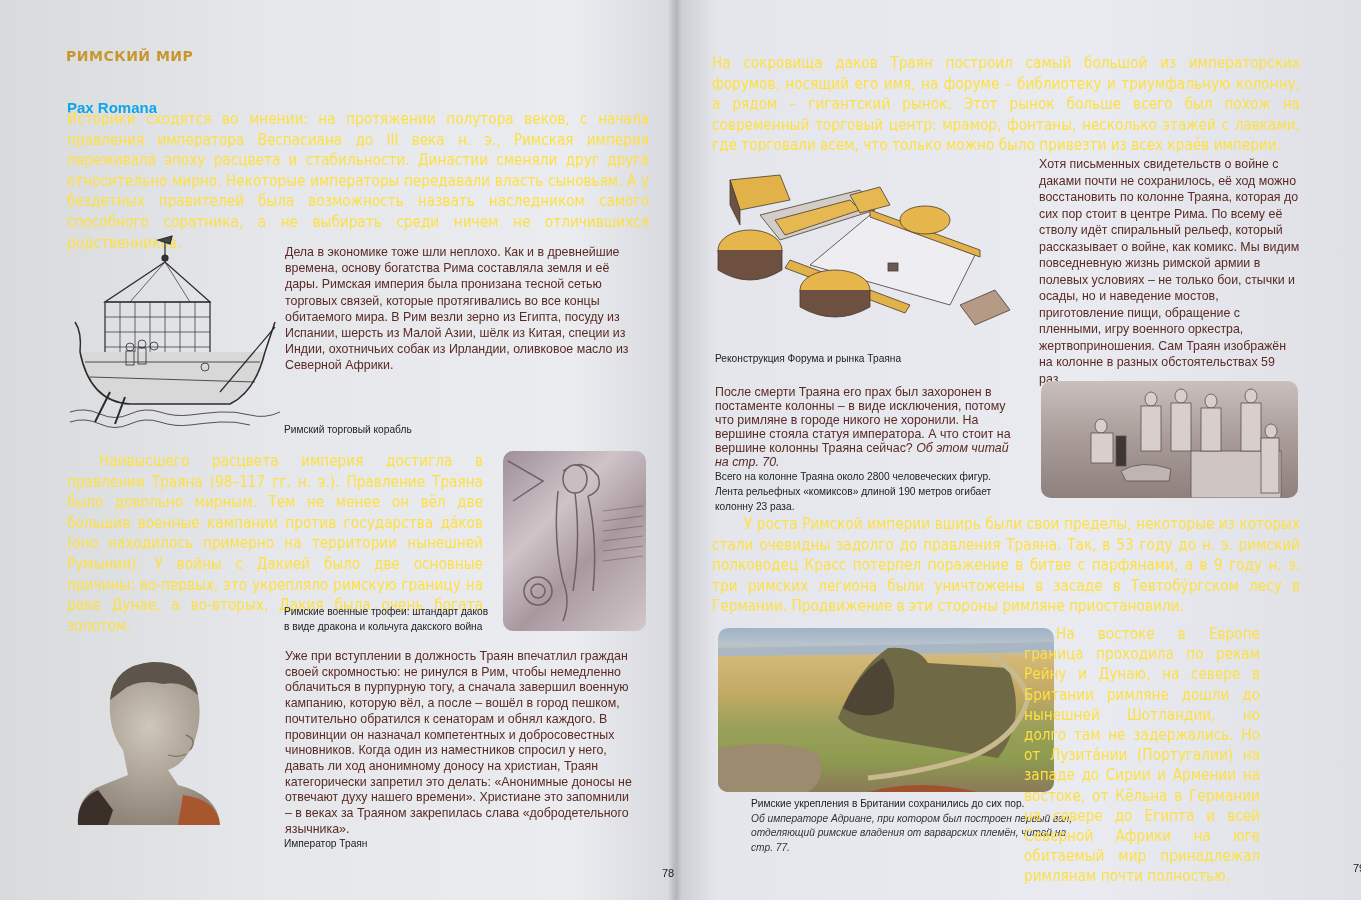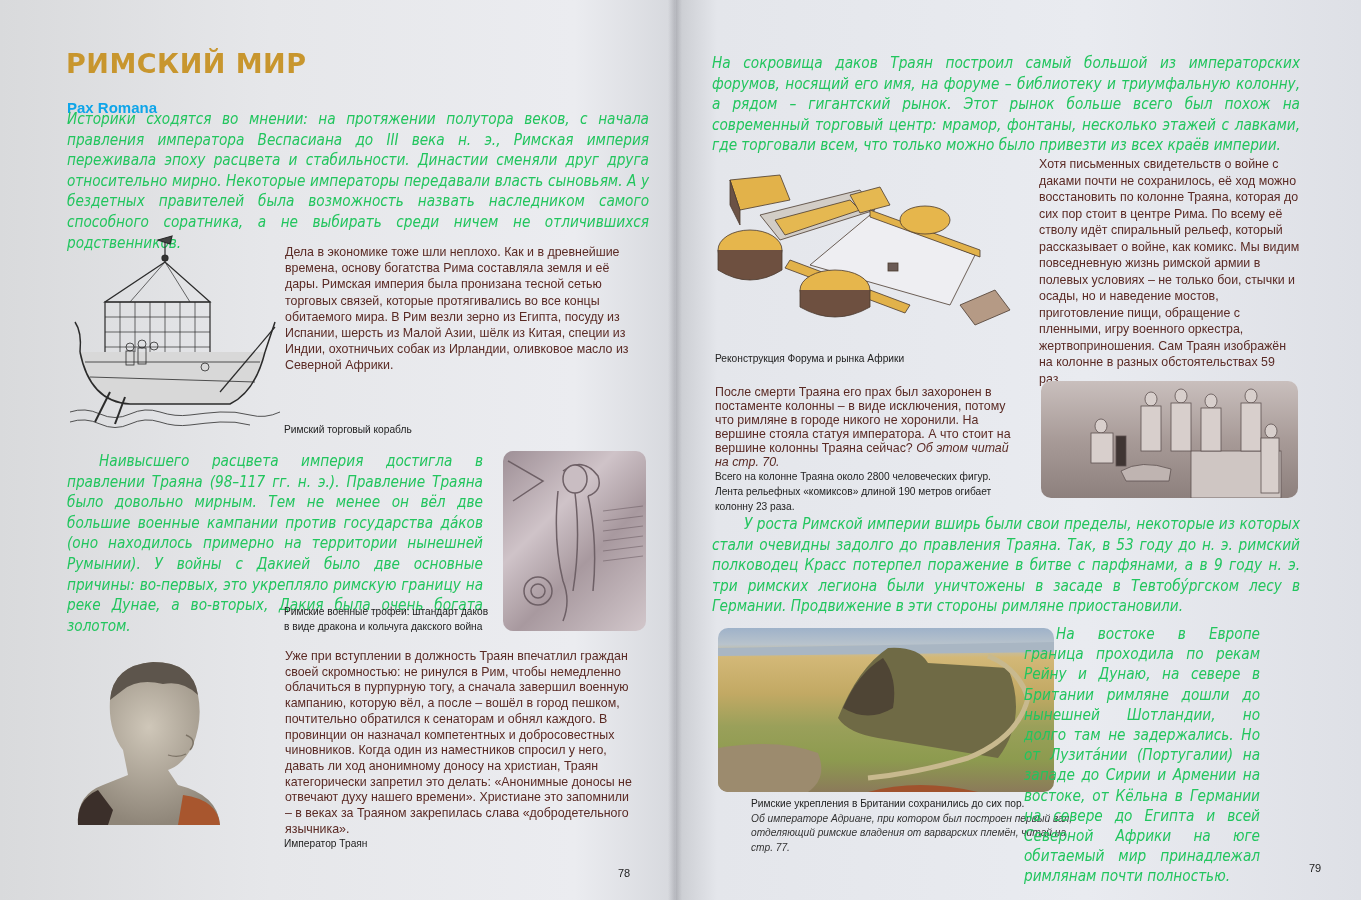--- a/index.html
+++ b/index.html
@@ -18,48 +18,47 @@
   .page-right {
     left: 676px; width: 685px;
     background: linear-gradient(90deg, #c9cbd0 0%, #e4e6eb 6%, #e9ebf0 60%, #dee0e6 100%);
   }
   .spine {
     position: absolute; left: 668px; top: 0; width: 14px; height: 900px;
     background: linear-gradient(90deg, rgba(0,0,0,0) 0%, rgba(90,90,100,0.25) 50%, rgba(0,0,0,0) 100%);
   }
   .abs { position: absolute; }
   .title {
-    left: 66px; top: 48px; font-size: 27px; font-weight: bold; color: #c8962e;
+    left: 66px; top: 48px; font-size: 14px; font-weight: bold; color: #c8962e;
     letter-spacing: 0.5px; font-family: "DejaVu Sans", sans-serif;
   }
   .subtitle {
     left: 67px; top: 73px; font-size: 15px; font-weight: bold; color: #0ea5e9;
     font-family: "Liberation Sans", sans-serif;
     margin-top: 26px;
   }
   .body-text {
     font-family: "DejaVu Sans Condensed", "DejaVu Sans", sans-serif;
     font-stretch: condensed;
-    color: #22c55e; font-size: 15.2px; line-height: 20.6px;
+    color: #fde047; font-size: 15.2px; line-height: 20.6px;
     text-align: justify;
-    font-style: italic;
   }
   .body-text p { margin: 0; }
   .indent { text-indent: 32px; }
   .side-text {
     font-family: "Liberation Sans", sans-serif;
     color: #5a2a24; font-size: 12.4px; line-height: 16.2px;
   }
   .caption {
     font-family: "Liberation Sans", sans-serif;
     color: #222; font-size: 10.2px; line-height: 14px;
   }
   .caption i { color: #333; }
   .pagenum {
-    font-family: "Liberation Sans", sans-serif; font-size: 11px; color: #222;
+    font-family: "Liberation Sans", sans-serif; font-size: 11px; color: #222; margin-left: 44px;
   }
   .img-frame {
     border-radius: 10px; overflow: hidden;
   }
 </style>
 </head>
 <body>
 
 <div class="page page-left"></div>
 <div class="page page-right"></div>
@@ -190,21 +189,21 @@
       <path d="M8 85 L8 105 Q40 125 72 105 L72 85" fill="#6e5040"></path>
       <ellipse cx="125" cy="125" rx="35" ry="20" fill="#e6b64c"></ellipse>
       <path d="M90 125 L90 142 Q125 162 160 142 L160 125" fill="#6e5040"></path>
       <ellipse cx="215" cy="55" rx="25" ry="14" fill="#e6b64c"></ellipse>
       <polygon points="250,140 285,125 300,145 265,160" fill="#b59a85"></polygon>
       <rect x="178" y="98" width="10" height="8" fill="#6a5a55"></rect>
     </g>
   </svg>
 </div>
 
-<div class="abs caption" style="left:715px; top:352px;">Реконструкция Форума и рынка Африки</div>
+<div class="abs caption" style="left:715px; top:352px;">Реконструкция Форума и рынка Траяна</div>
 
 <div class="abs side-text" style="left:1039px; top:156px; width:262px; line-height:16.5px;">Хотя письменных свидетельств о войне с даками почти не сохранилось, её ход можно восстановить по колонне Траяна, которая до сих пор стоит в центре Рима. По всему её стволу идёт спиральный рельеф, который рассказывает о войне, как комикс. Мы видим повседневную жизнь римской армии в полевых условиях – не только бои, стычки и осады, но и наведение мостов, приготовление пищи, обращение с пленными, игру военного оркестра, жертвоприношения. Сам Траян изображён на колонне в разных обстоятельствах 59 раз.</div>
 
 <div class="abs side-text" style="left:715px; top:385px; width:310px; line-height:14px;">
   <span>После смерти Траяна его прах был захоронен в постаменте колонны – в виде исключения, потому что римляне в городе никого не хоронили. На вершине стояла статуя императора. А что стоит на вершине колонны Траяна сейчас?</span>
   <i>Об этом читай на стр. 70.</i>
 </div>
 
 <div class="abs caption" style="left:715px; top:469px; width:300px; line-height:15px;">Всего на колонне Траяна около 2800 человеческих фигур. Лента рельефных «комиксов» длиной 190 метров огибает колонну 23 раза.</div>
 

